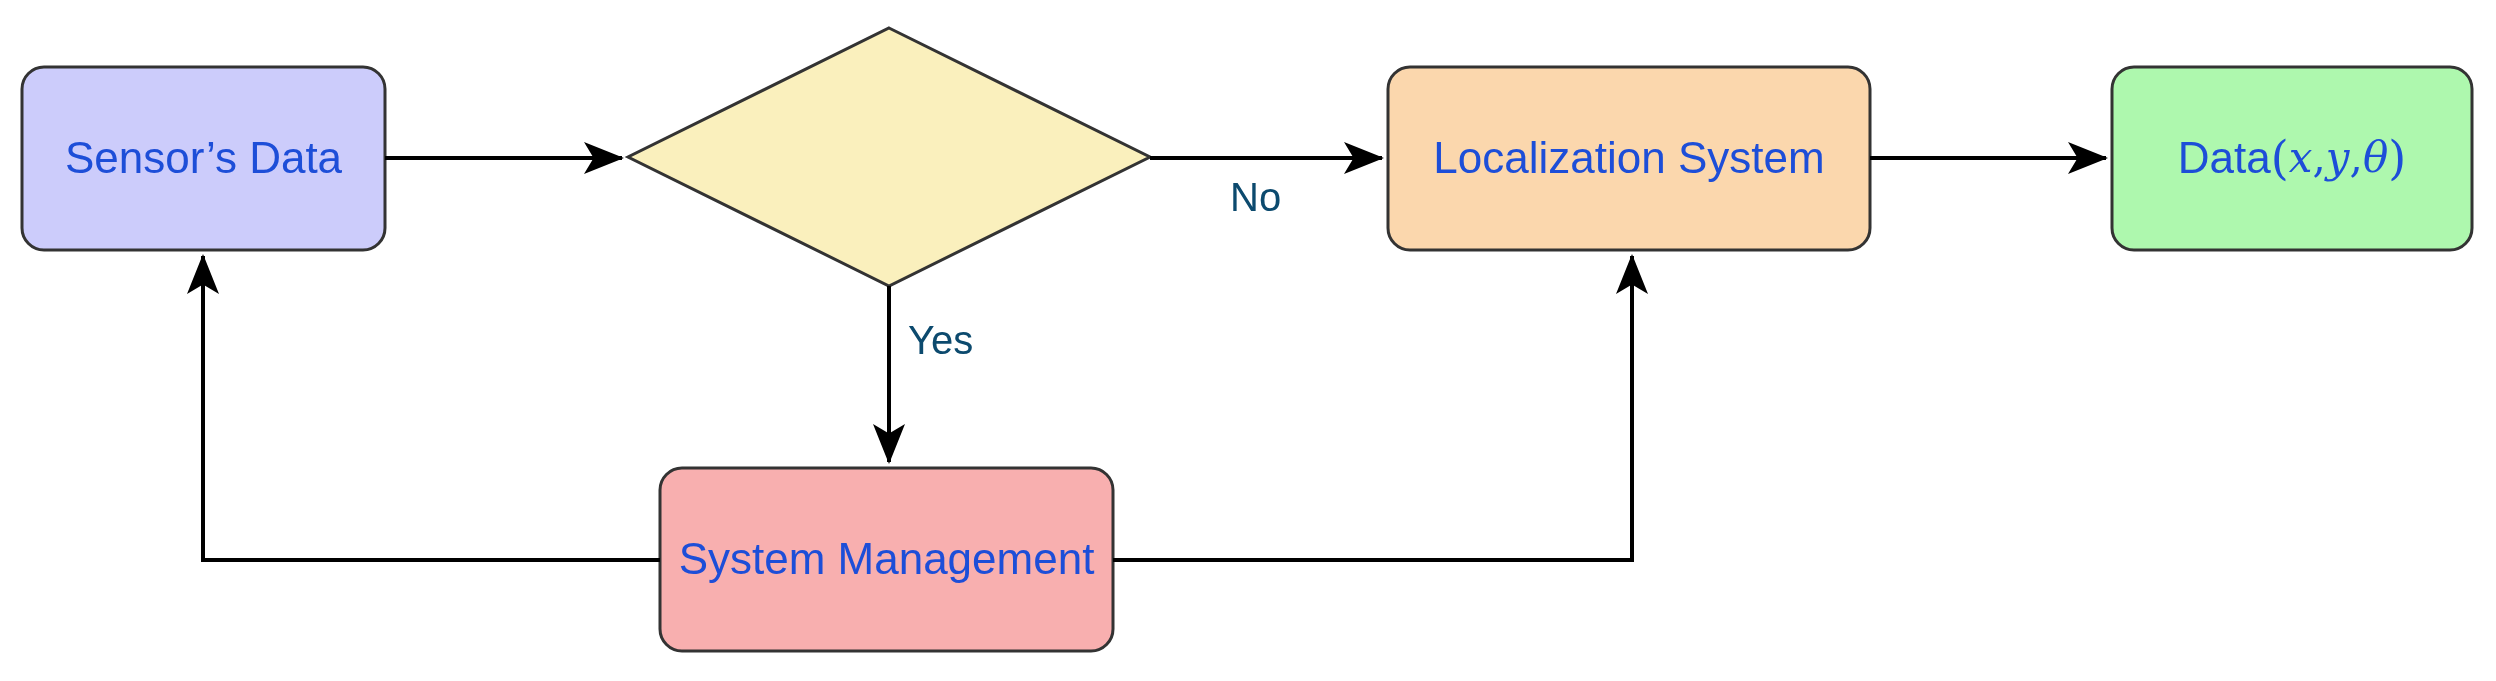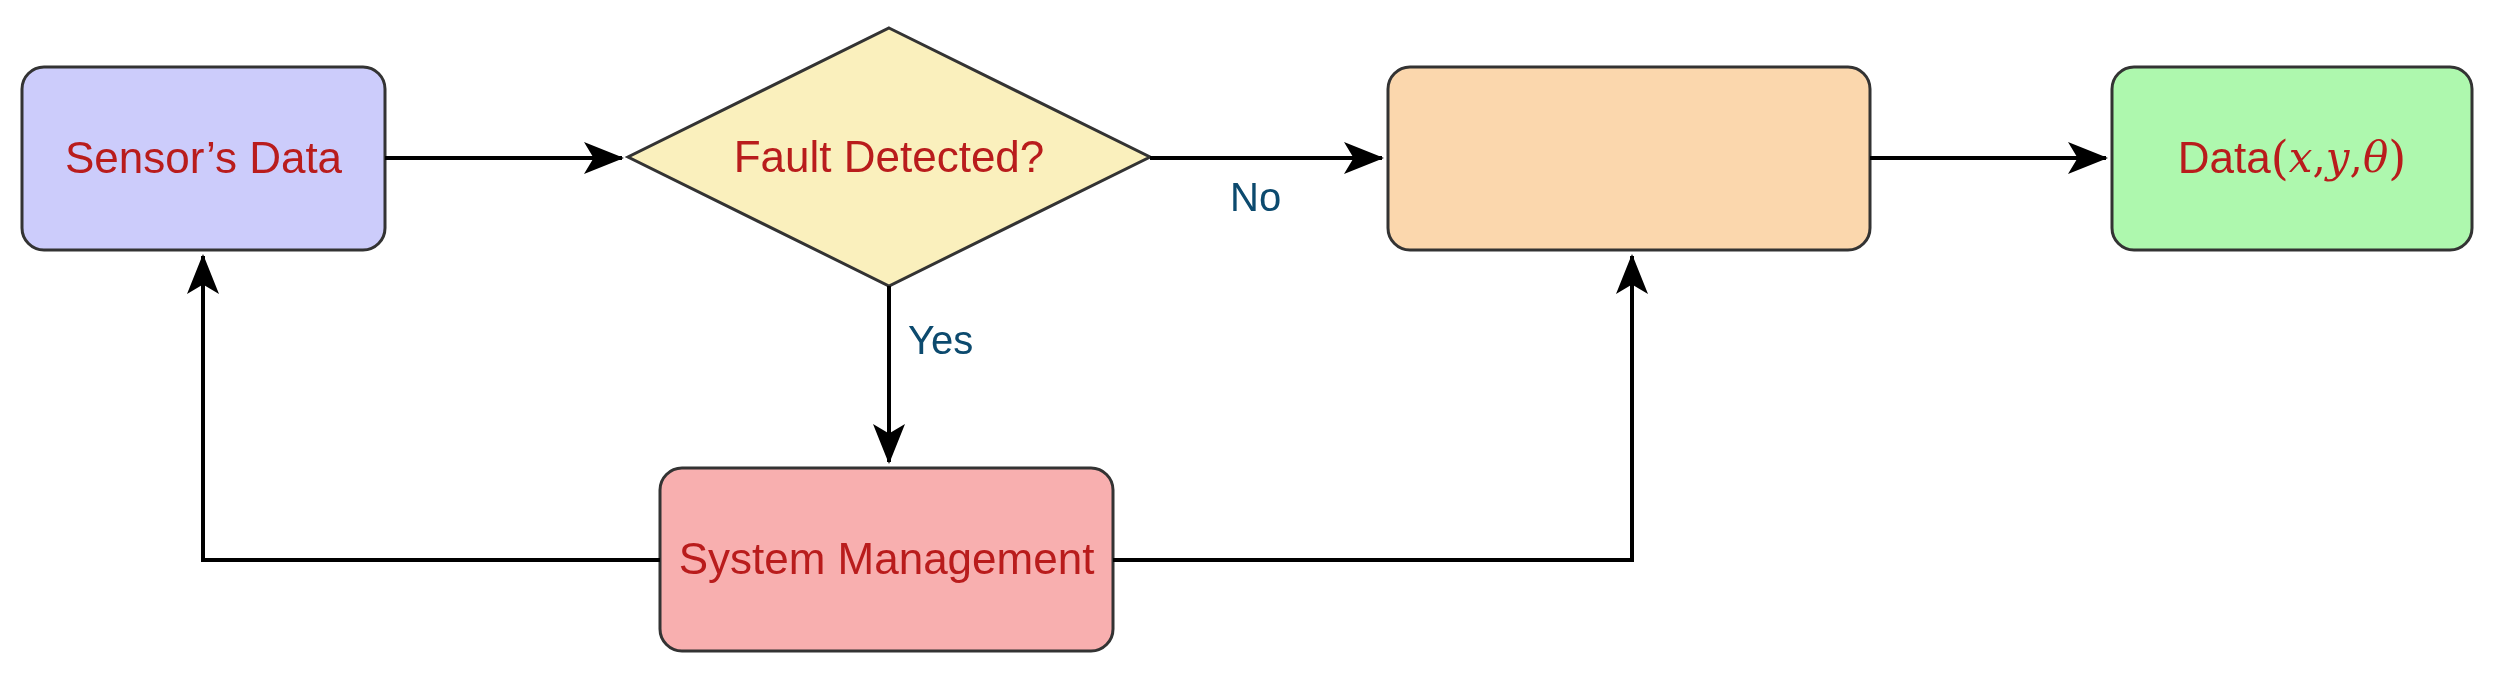--- a/index.html
+++ b/index.html
@@ -22,21 +22,21 @@
     left: 0;
     top: 0;
     width: 2496px;
     height: 681px;
   }
   .node-label {
     position: absolute;
     display: flex;
     align-items: center;
     justify-content: center;
-    color: #b91c1c;
+    color: #1d4ed8;
     font-family: "Liberation Sans", sans-serif;
     font-size: 44px;
     line-height: 1.1;
     white-space: nowrap;
     pointer-events: none;
   }
   .edge-label {
     position: absolute;
     color: #0c4a6e;
     font-family: "Liberation Sans", sans-serif;
@@ -111,22 +111,22 @@
       <path d="M660,560 L203,560 L203,256" fill="none" stroke="#000000" stroke-width="4" marker-end="url(#arrowhead)"></path>
     </g>
 
     <g>
       <path d="M1113,560 L1632,560 L1632,256" fill="none" stroke="#000000" stroke-width="4" marker-end="url(#arrowhead)"></path>
     </g>
   </svg>
 
   <div class="node-label" style="left:22px; top:67px; width:363px; height:183px;">Sensor’s Data</div>
 
-  <div class="node-label" style="left:628px; top:28px; width:522px; height:258px;">Fault Detected?</div>
 
+  <div class="node-label" style="left:1388px; top:67px; width:482px; height:183px;">Localization System</div>
 
   <div class="node-label" style="left:2112px; top:67px; width:360px; height:183px;">
     <span>Data </span>
       <span class="math-paren">(</span>
       <span class="math-italic">x</span>
       <span class="math-comma">, </span>
       <span class="math-italic">y</span>
       <span class="math-comma">, </span>
       <span class="math-italic">θ</span>
       <span class="math-paren">)</span>

